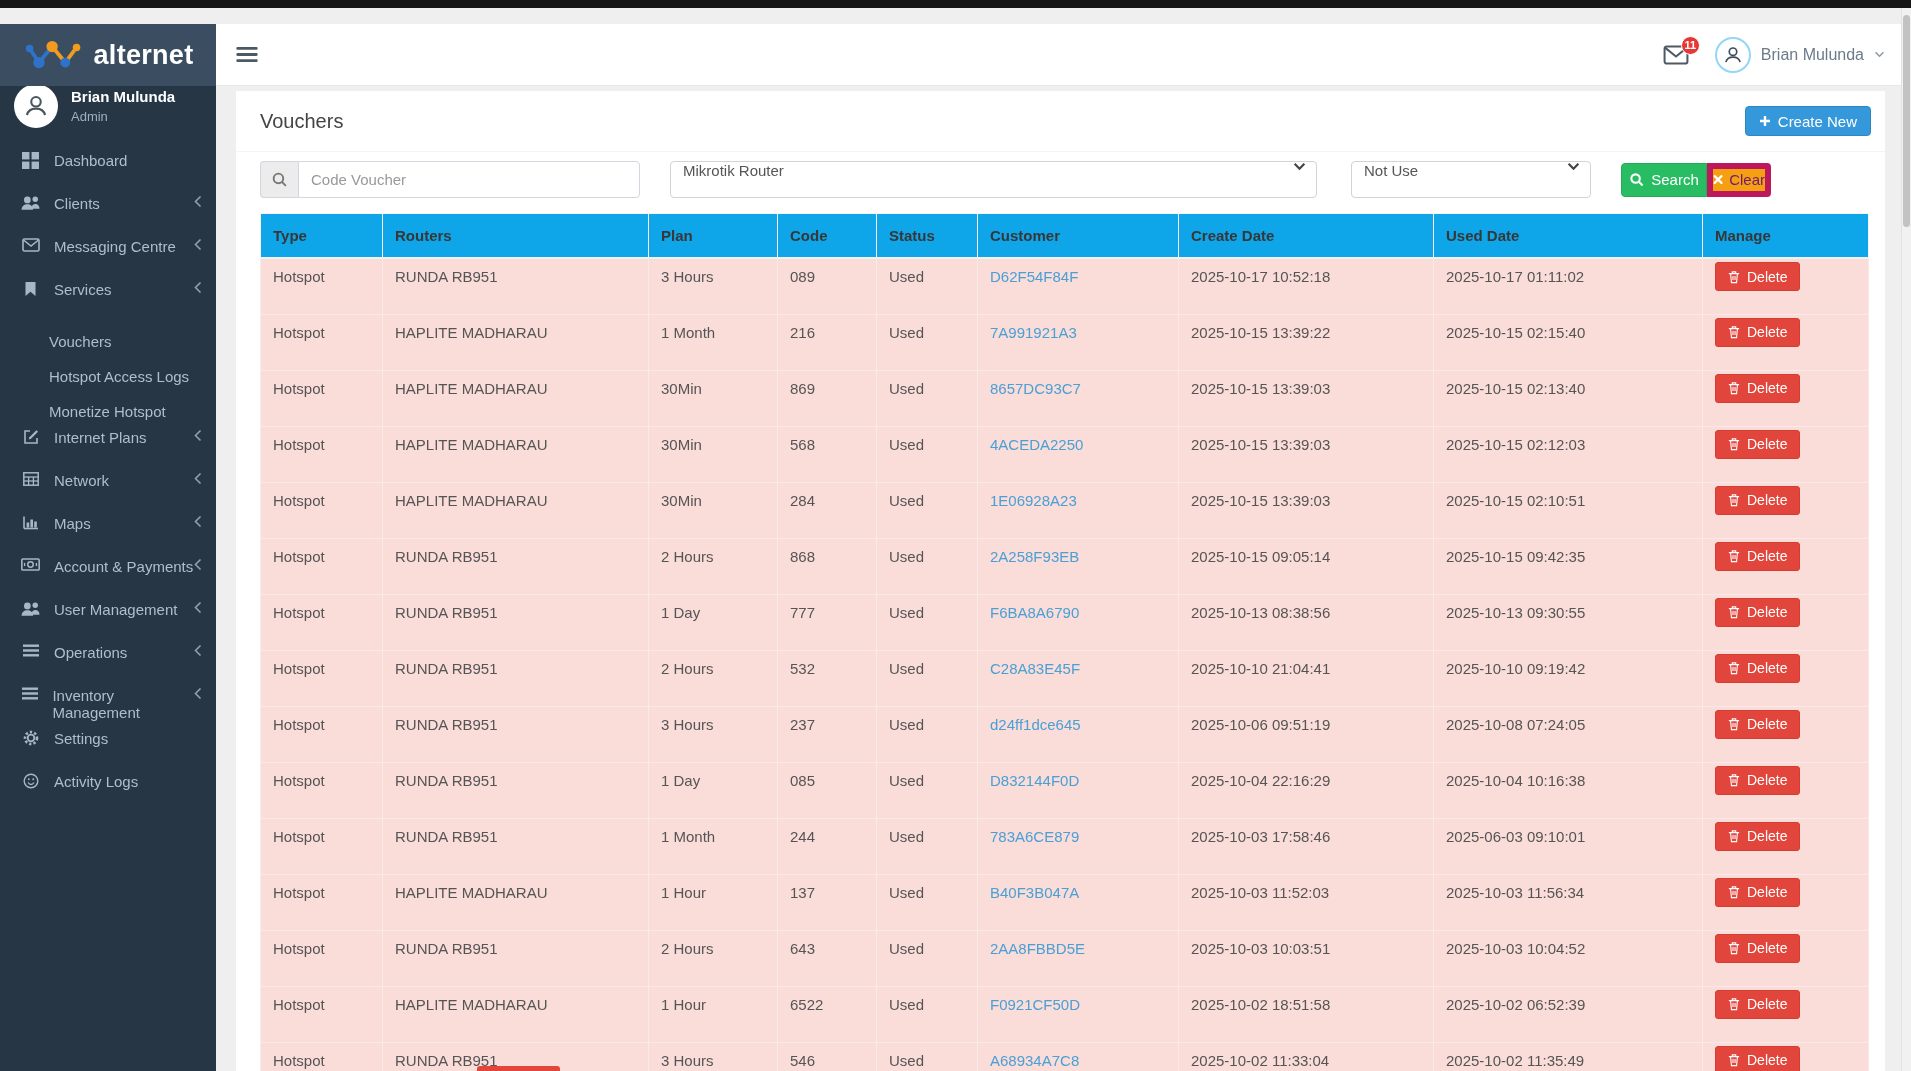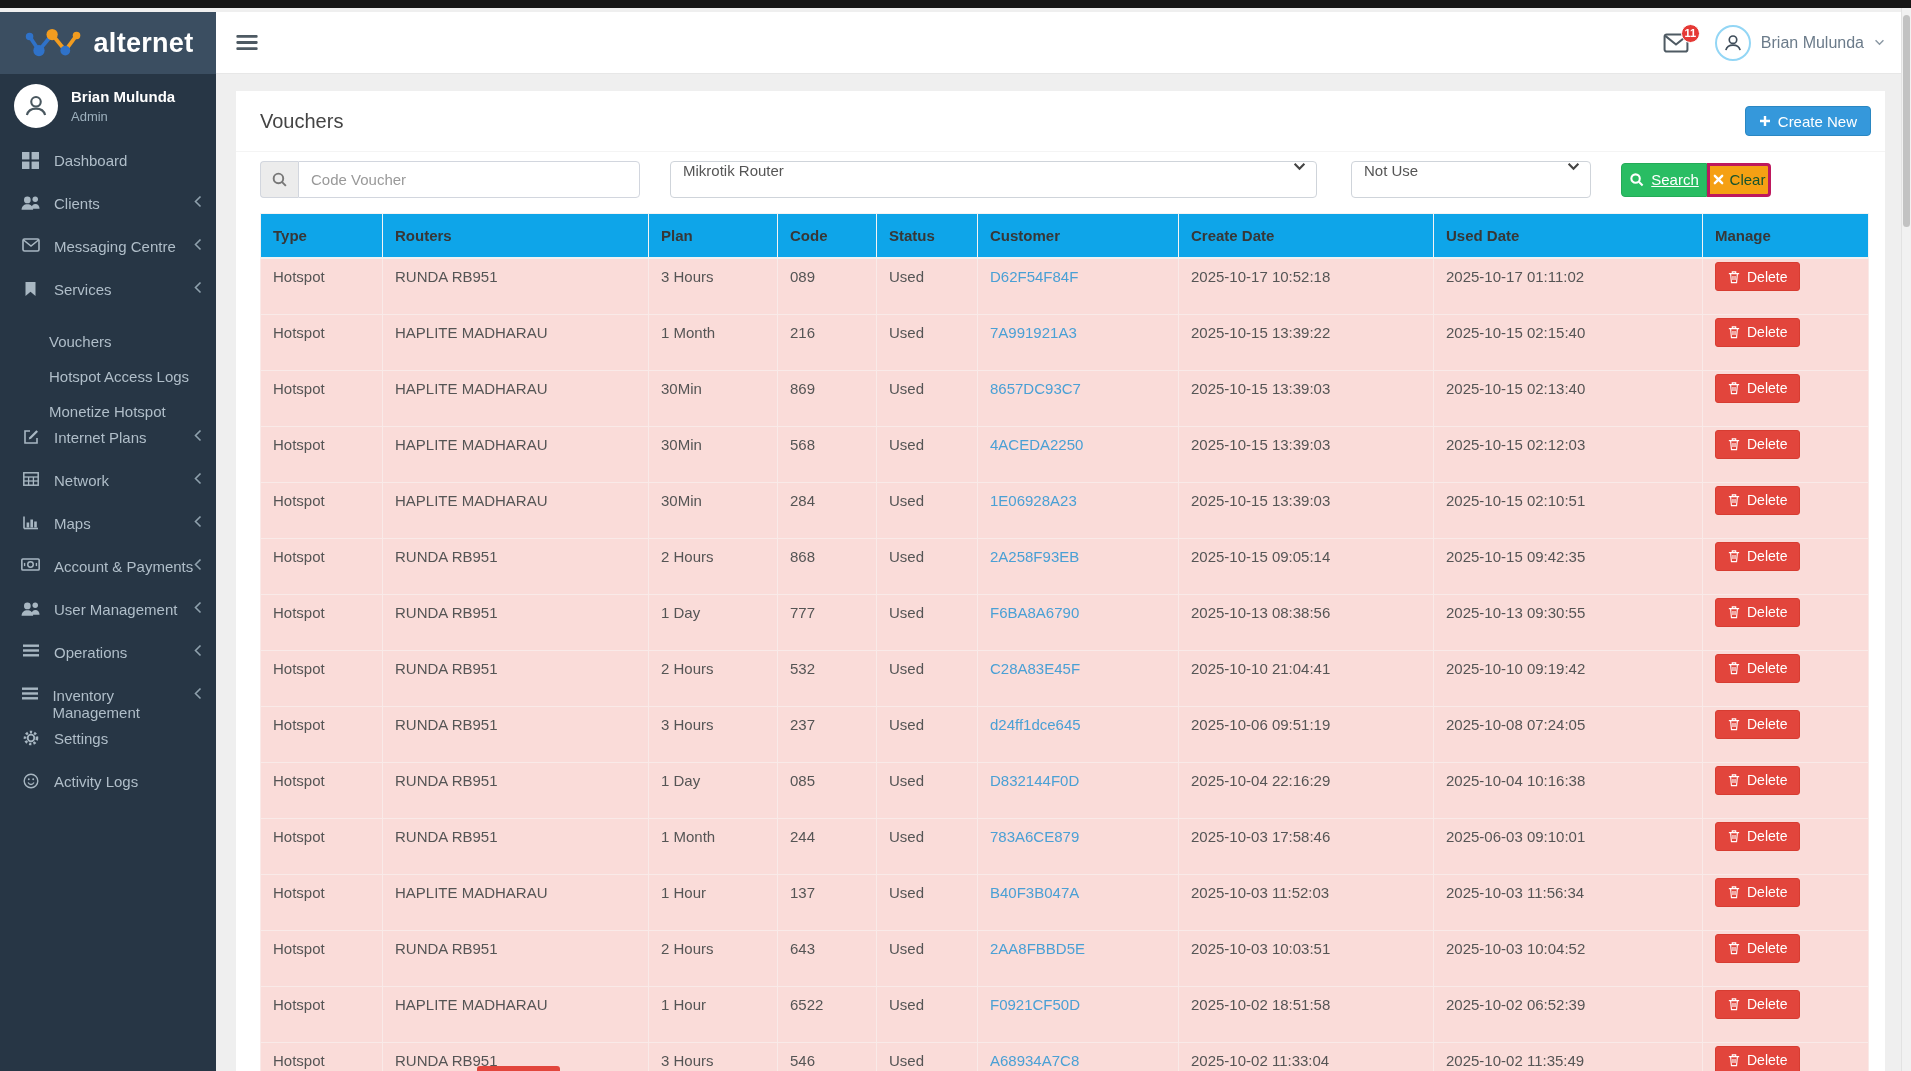--- a/index.html
+++ b/index.html
@@ -3,21 +3,21 @@
 <meta charset="utf-8">
 <style>
   * { margin:0; padding:0; box-sizing:border-box; }
   body { font-family:"Liberation Sans", sans-serif; }
   .screen { position:relative; width:1911px; height:1071px; background:#efefef; overflow:hidden; }
 
   
   .top-strip { position:absolute; top:0; left:0; right:0; height:8px; background:#161616; z-index:40; }
 
   
-  .header { position:absolute; top:12px; left:0; right:0; height:62px; display:flex; z-index:30;text-align:center; }
+  .header { position:absolute; top:24px; left:0; right:0; height:62px; display:flex; z-index:30;text-align:center; }
   .logo-box { width:216px; height:62px; background:#3b4e61; display:flex; align-items:center; justify-content:center; gap:9px; }
   .logo-text { color:#fff; font-size:27px; font-weight:600; letter-spacing:.3px; }
   .navbar { flex:1; background:#fff; display:flex; align-items:center; padding:0 26px 0 20px; border-bottom:1px solid #e7e7e7; }
   .hamburger { color:#4e5a63; cursor:pointer; display:flex; }
   .nav-right { margin-left:auto; display:flex; align-items:center; gap:26px; }
   .mail-wrap { position:relative; color:#4e5a63; cursor:pointer; display:flex; }
   .badge { position:absolute; top:-9px; right:-11px; min-width:19px; height:19px; background:#e53935; color:#fff; border-radius:50%; font-size:11px; font-weight:bold; display:flex; align-items:center; justify-content:center; border:1px solid #fff; }
   .user-chip { display:flex; align-items:center; gap:10px; color:#6b7b8a; font-size:16px; cursor:pointer; }
   .tb-avatar { width:36px; height:36px; border-radius:50%; border:2px solid #93d6f5; color:#3f4d5a; display:flex; align-items:center; justify-content:center; background:#fff; }
   .caret { color:#8a97a3; display:flex; }
@@ -43,22 +43,22 @@
 
   .toolbar { display:flex; align-items:center; padding:9px 24px 0 24px; }
   .search-group { display:flex; height:37px; width:380px; margin-right:30px; }
   .search-prepend { width:38px; background:#ececec; border:1px solid #d2d6de; border-right:none; border-radius:4px 0 0 4px; display:flex; align-items:center; justify-content:center; color:#777; }
   .search-input { flex:1; border:1px solid #d2d6de; border-radius:0 4px 4px 0; font-size:15px; padding:0 12px; color:#555; outline:none; font-family:inherit; }
   .search-input::placeholder { color:#999; }
   .select { position:relative; height:37px; border:1px solid #cfd4da; border-radius:4px; background:#fff; display:flex; align-items:flex-start; padding:0 30px 0 12px; font-size:15px; color:#555; cursor:pointer; }
   .select .sel-caret { position:absolute; right:10px; color:#444; display:flex; }
   .sel-router { width:647px; margin-right:34px; }
   .sel-status { width:240px; margin-right:30px; }
-  .btn-search { display:flex; align-items:center; justify-content:center; gap:7px; width:86px; height:34px; background:#29bd63; border:1px solid #24ab58; color:#fff; font-size:15px; border-radius:4px 0 0 4px; cursor:pointer; font-family:inherit;text-decoration:underline; }
-  .btn-clear { display:flex; align-items:center; justify-content:center; gap:6px; width:64px; height:34px; background:#f5a013; border:3px solid #be185d; color:#14532d; font-size:15px; border-radius:0 4px 4px 0; cursor:pointer; font-family:inherit; }
+  .btn-search { display:flex; align-items:center; justify-content:center; gap:7px; width:86px; height:34px; background:#29bd63; border:1px solid #24ab58; color:#fff; font-size:15px; border-radius:4px 0 0 4px; cursor:pointer; font-family:inherit; }
+  .btn-clear { display:flex; align-items:center; justify-content:center; gap:6px; width:64px; height:34px; background:#f5a013; border:6px solid #be185d; color:#701a75; font-size:15px; border-radius:0 4px 4px 0; cursor:pointer; font-family:inherit; }
 
   table { border-collapse:collapse; table-layout:fixed; width:1608px; margin:15px 17px 0 24px; }
   th { text-align:left; font-size:15px; color:#373737; font-weight:bold; padding:13px 12px; background:#0ea5e9; border:1px solid #f4f4f4; border-bottom:2px solid #f1f1f1; }
   td { font-size:15px; color:#555; padding:9px 12px; vertical-align:top; background:#fadcd9; border:1px solid #f9eae8; }
   tbody tr { height:56px; }
   td a.cust-link { color:#4aa0d5; text-decoration:none; cursor:pointer; }
   td.manage-cell { padding:3px 12px; }
   .btn-delete { display:inline-flex; align-items:center; gap:7px; background:#e2453c; border:1px solid #d73c31; color:#fff; font-size:14px; height:29px; padding:0 12px; border-radius:3px; cursor:pointer; font-family:inherit; }
 
   

